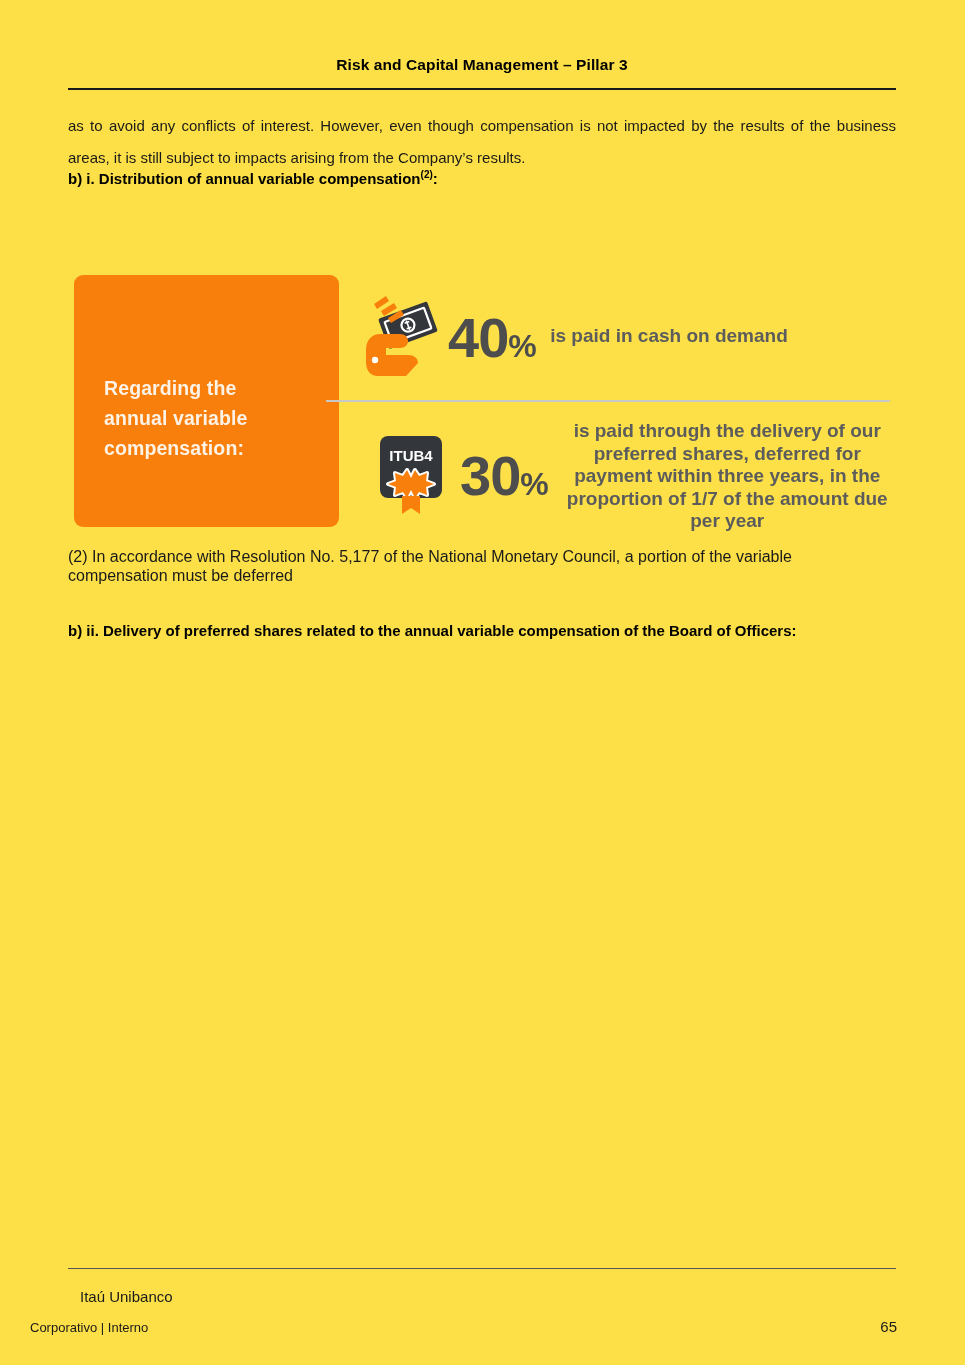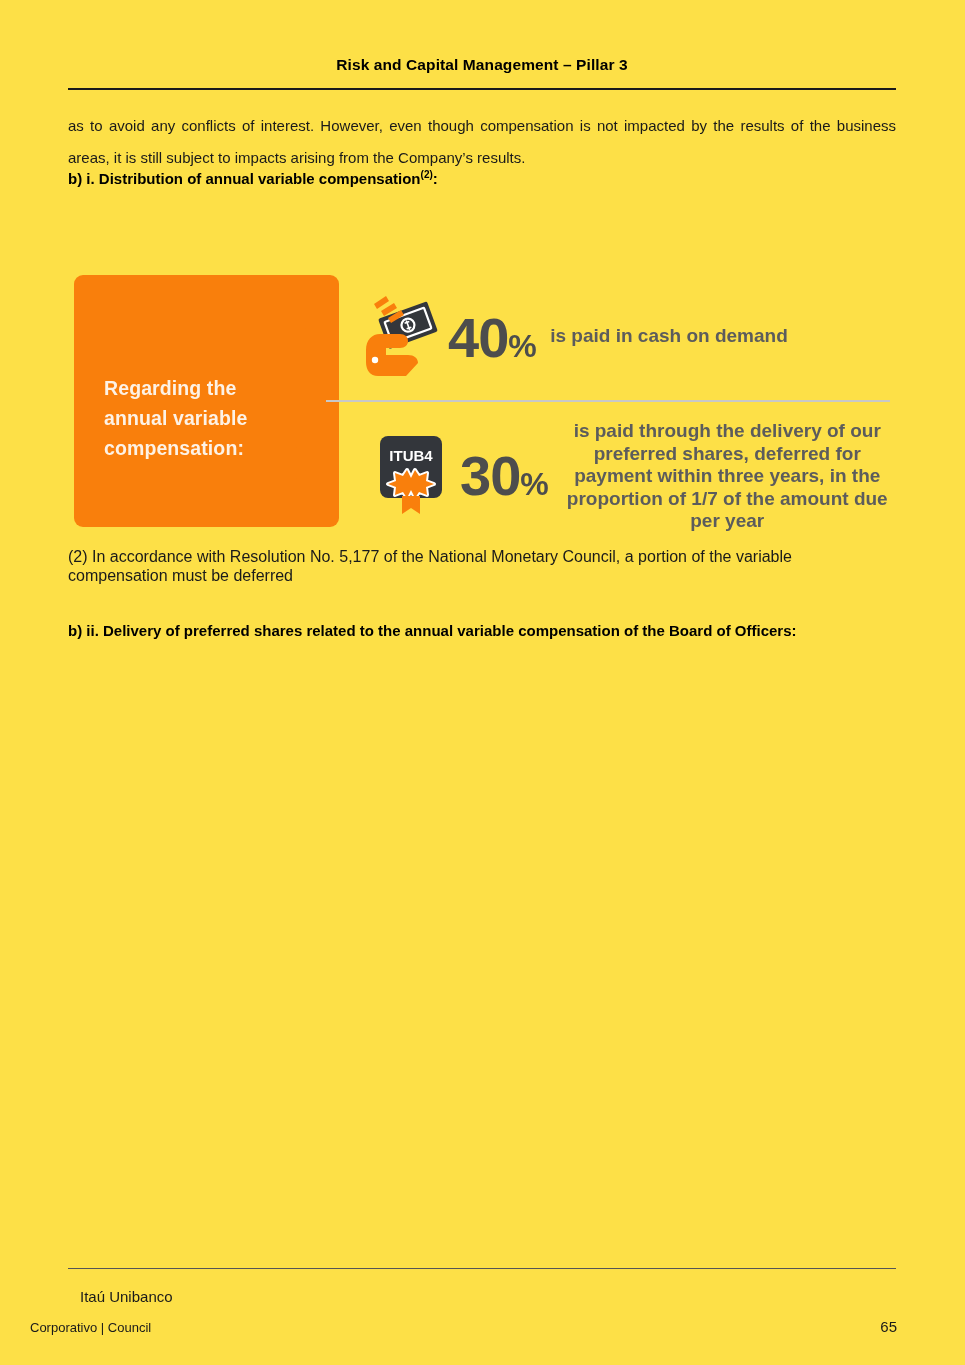--- a/index.html
+++ b/index.html
@@ -255,15 +255,15 @@
 
   </div>
 
   <div class="footnote">(2) In accordance with Resolution No. 5,177 of the National Monetary Council, a portion of the variable compensation must be deferred</div>
 
   <div class="section-heading" id="heading-b-ii">b) ii. Delivery of preferred shares related to the annual variable compensation of the Board of Officers:</div>
 
   <div class="footer-rule"></div>
   <div class="footer-name">Itaú Unibanco</div>
   <div class="footer-page">65</div>
-  <div class="footer-class">Corporativo | Council</div>
+  <div class="footer-class">Corporativo | Interno</div>
 
 </div>
 
 </body></html>

